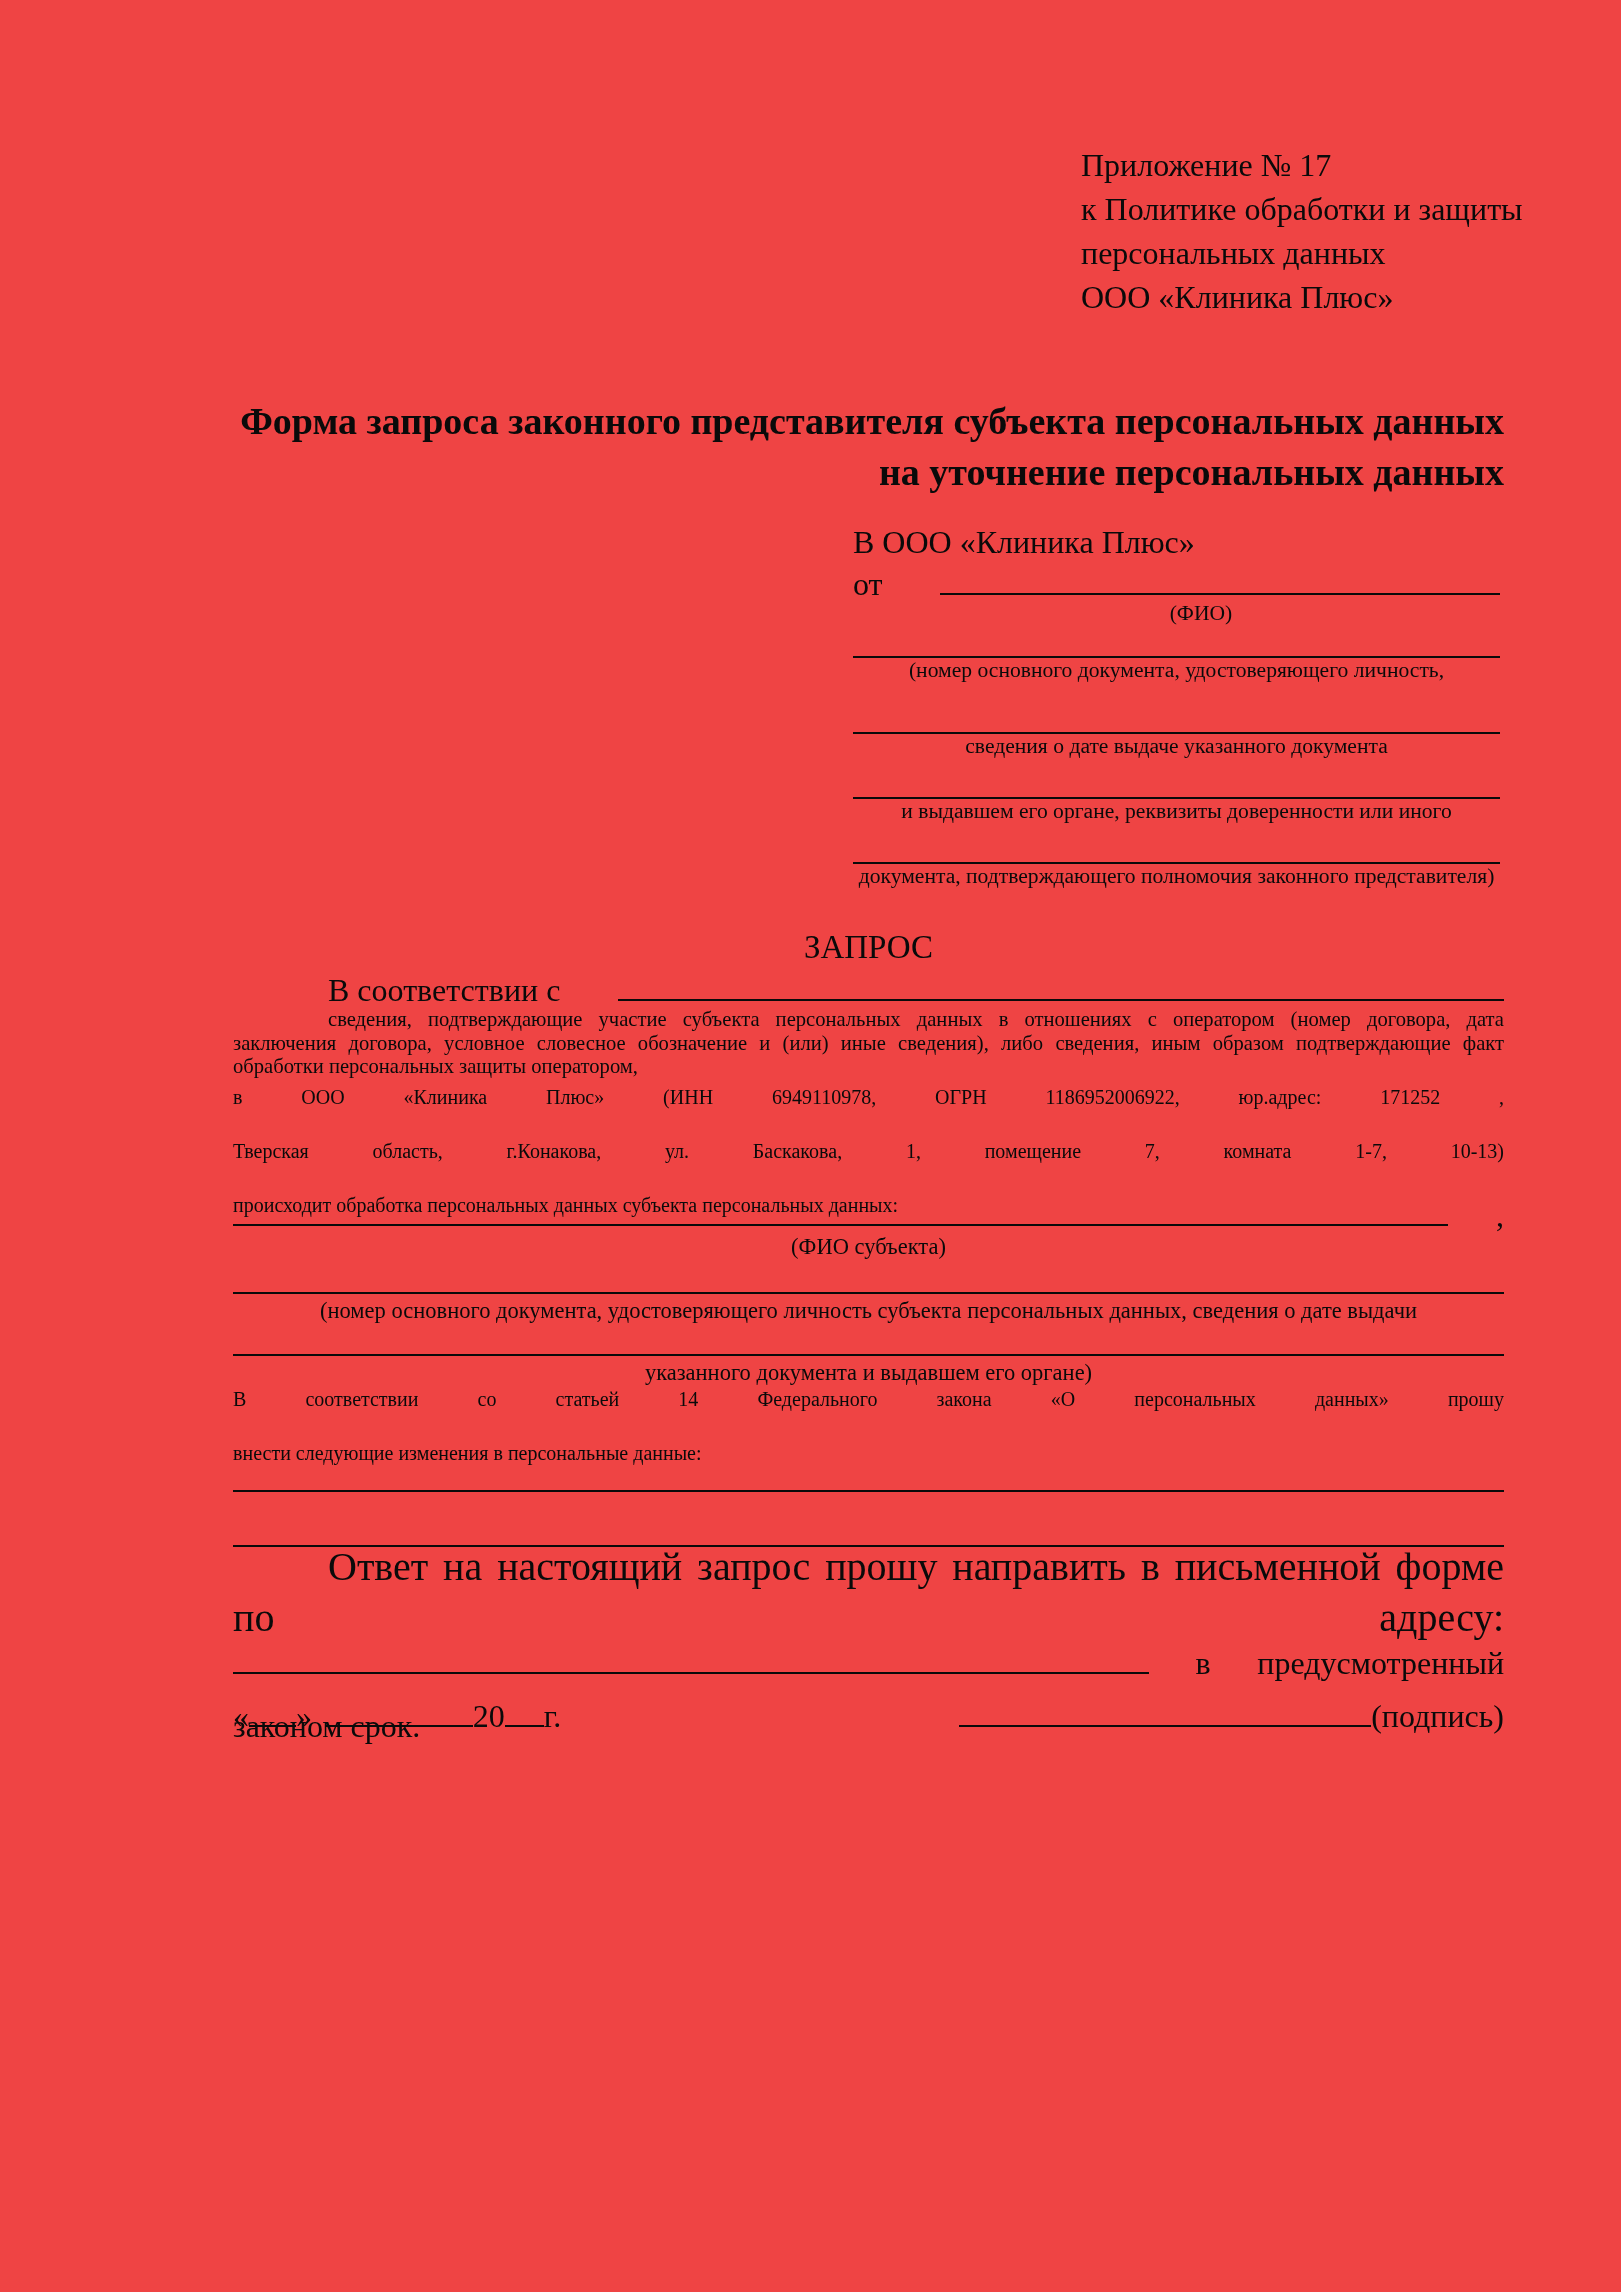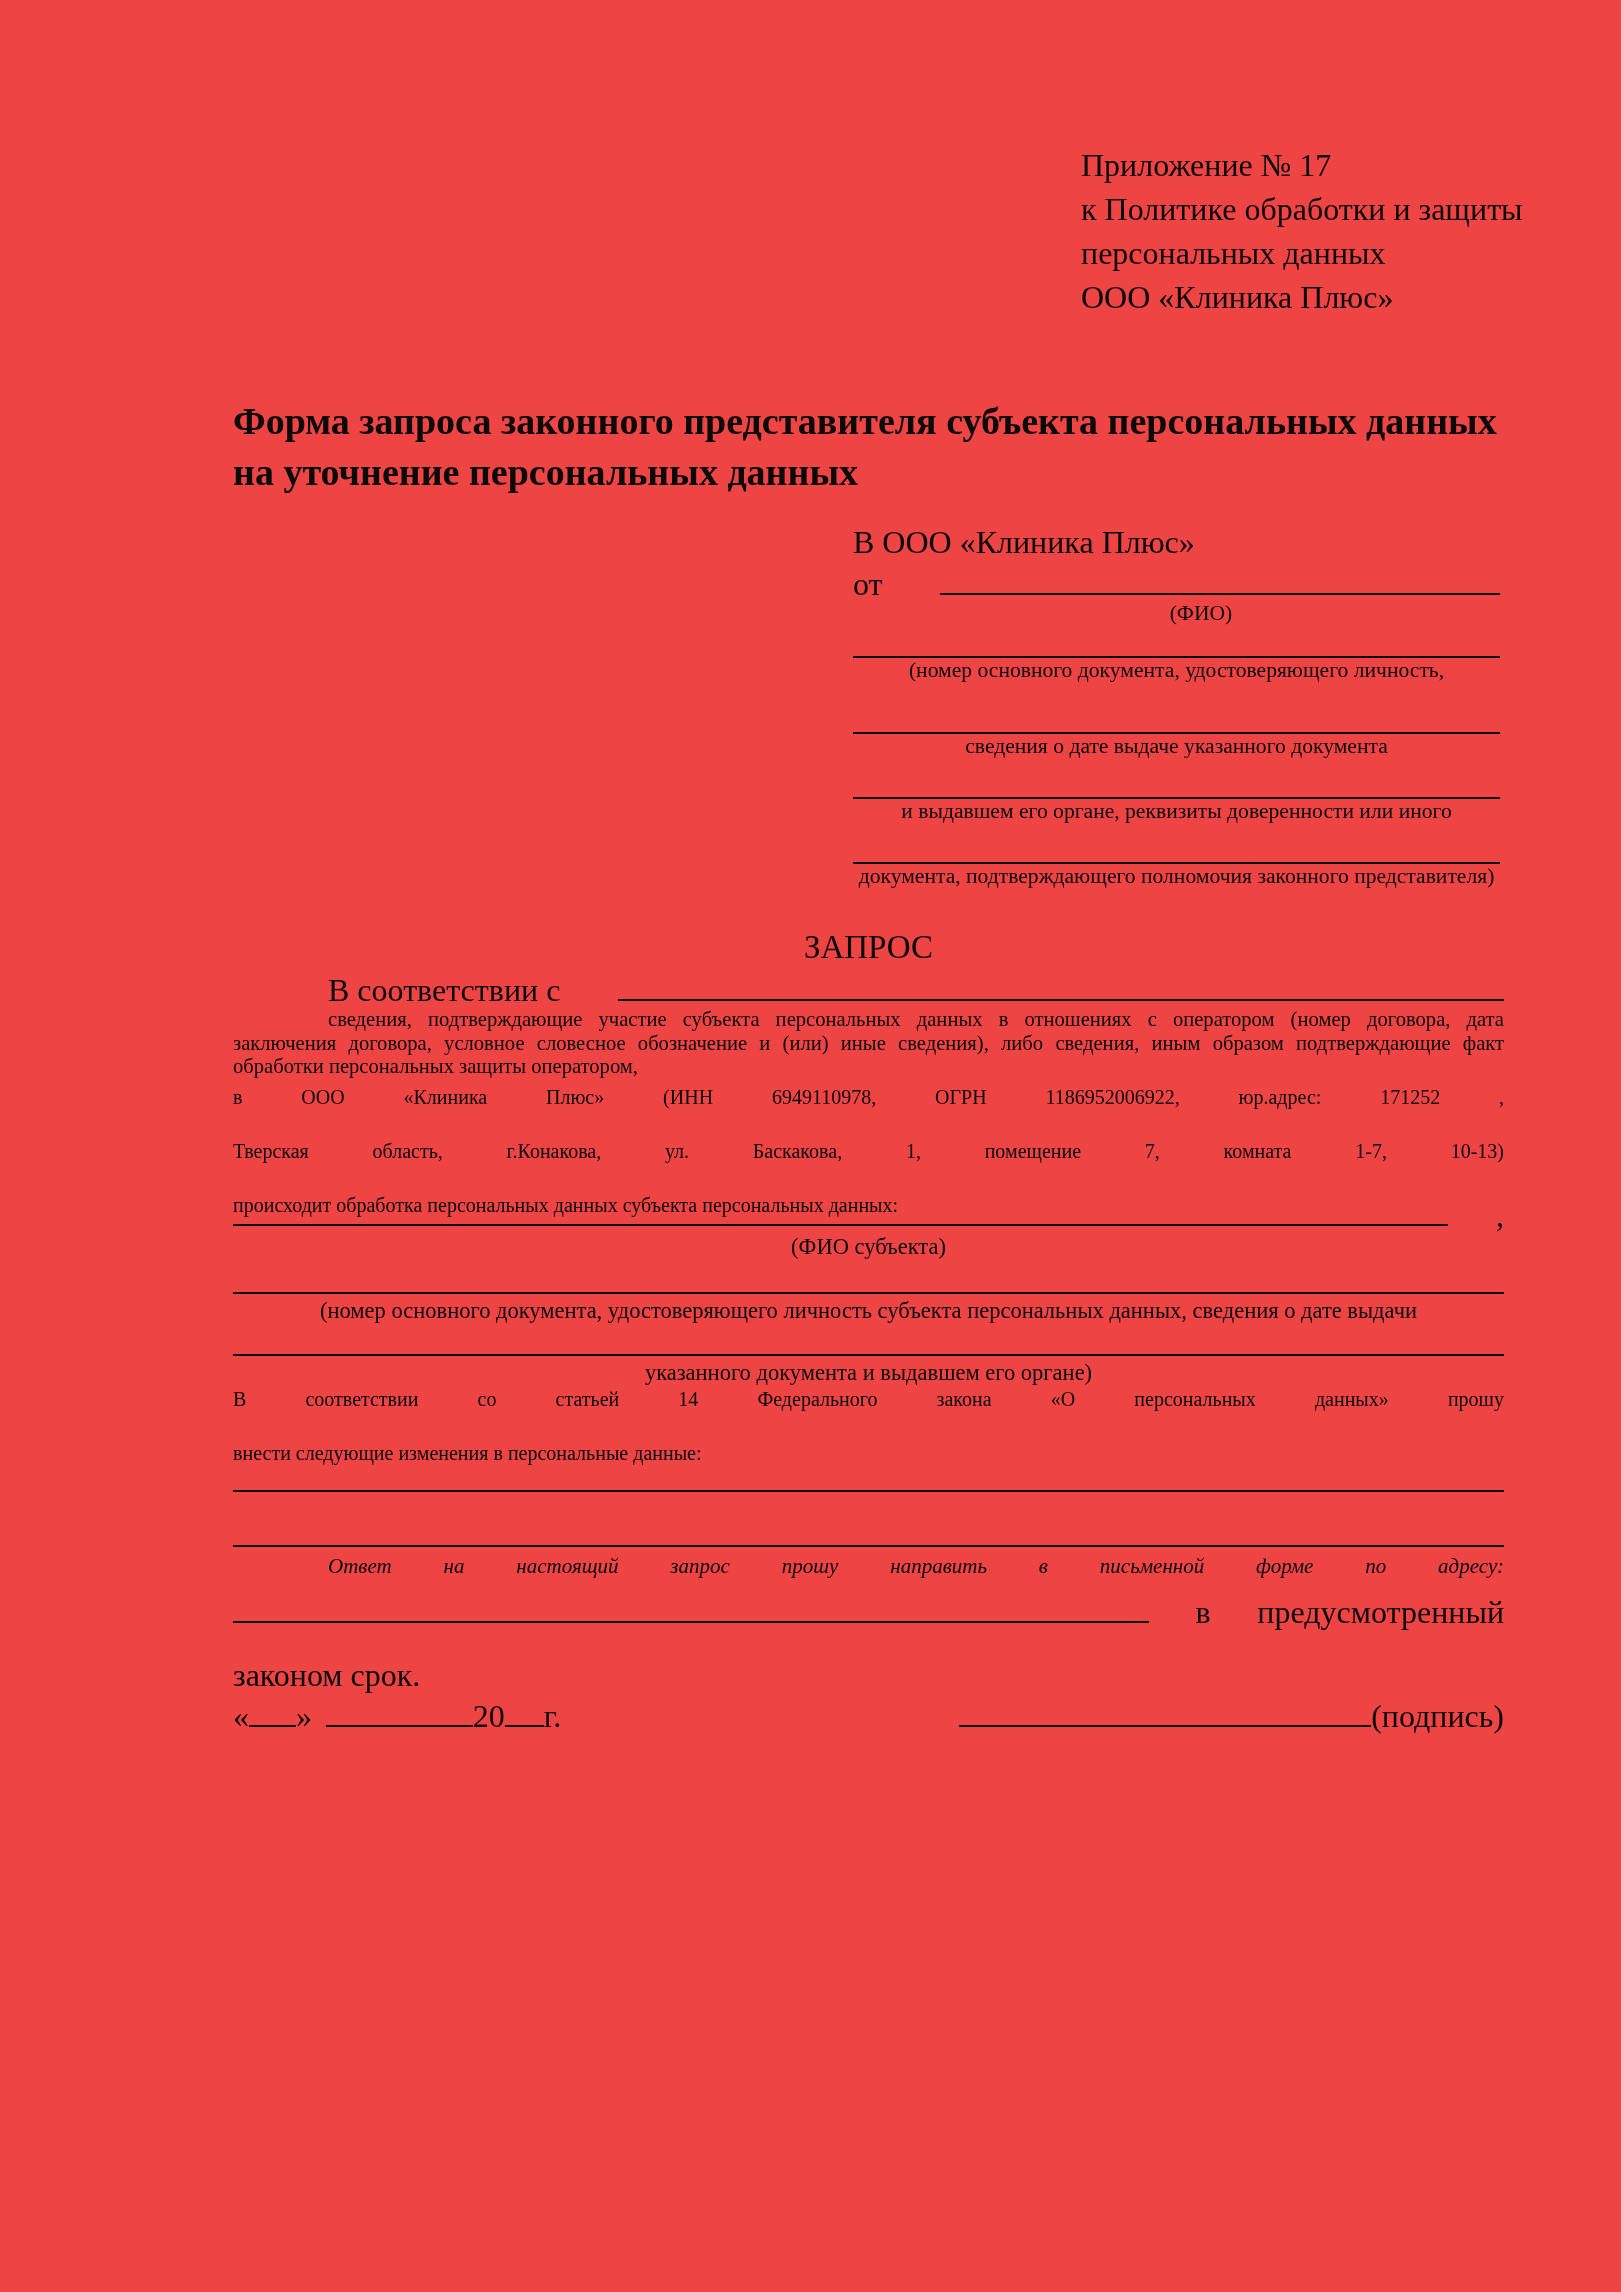--- a/index.html
+++ b/index.html
@@ -12,21 +12,21 @@
     overflow:hidden;
   }
   .abs { position:absolute; }
 
   
   .appendix { left:1081px; top:143px; font-size:32px; line-height:44px; }
 
   
   .doc-title {
     left:233px; top:396px; width:1271px;
-    text-align:left; font-weight:bold;
+    text-align:right; font-weight:bold;
     font-size:38px; line-height:51px;
   }
 
   
   .recipient { left:853px; top:521px; width:647px; font-size:32px; }
   .r-to { line-height:43px; height:43px; }
   .fieldrow { display:flex; align-items:baseline; white-space:nowrap;gap:48px; }
   .fieldrow .lbl { margin-right:9.8px; }
   .fill { flex:1 1 auto; border-bottom:2.9px solid #0a0a0a; height:29px; }
   .r-from { height:37px; font-size:32px; }
@@ -47,21 +47,21 @@
   .subj-fio-row .fill { height:33px; }
   .wide-cap { left:233px; top:1233px; width:1271px; font-size:22.5px; line-height:27.4px; text-align:center; }
   .subj-doc-1 { left:233px; top:1255px; width:1271px; height:37px; }
   .cap-doc-1 { top:1297px; }
   .subj-doc-2 { left:233px; top:1317px; width:1271px; height:37px; }
   .cap-doc-2 { top:1359px; }
   .law { left:233px; top:1372px; width:1271px; }
   .chg1 { left:233px; top:1453px; width:1271px; height:37px; border-bottom:2.9px solid #0a0a0a; }
   .chg2 { left:233px; top:1508px; width:1271px; height:37px; border-bottom:2.9px solid #0a0a0a; }
   .answer { left:233px; top:1541px; width:1271px; }
-  .ans-l1 { font-size:21px; line-height:51px;font-style:italic; }
+  .ans-l1 { font-size:40px; line-height:51px; }
   .ans-l2 { display:flex; align-items:baseline; justify-content:space-between; font-size:32px; height:41px; }
   .ans-l2 .addr { flex:0 0 916px; border-bottom:2.9px solid #0a0a0a; height:29px; }
   .ans-l3 { font-size:32px; line-height:51px;margin-top:17px; }
 
   
   .footer { left:233px; top:1698px; width:1271px; display:flex; justify-content:space-between; align-items:baseline; font-size:32px; }
   .grp { display:flex; align-items:baseline; }
   .ul { display:inline-block; border-bottom:2.9px solid #0a0a0a; height:25.5px; }
   .ul-day { width:47px; }
   .ul-month { width:147px; margin-left:13.7px; }

